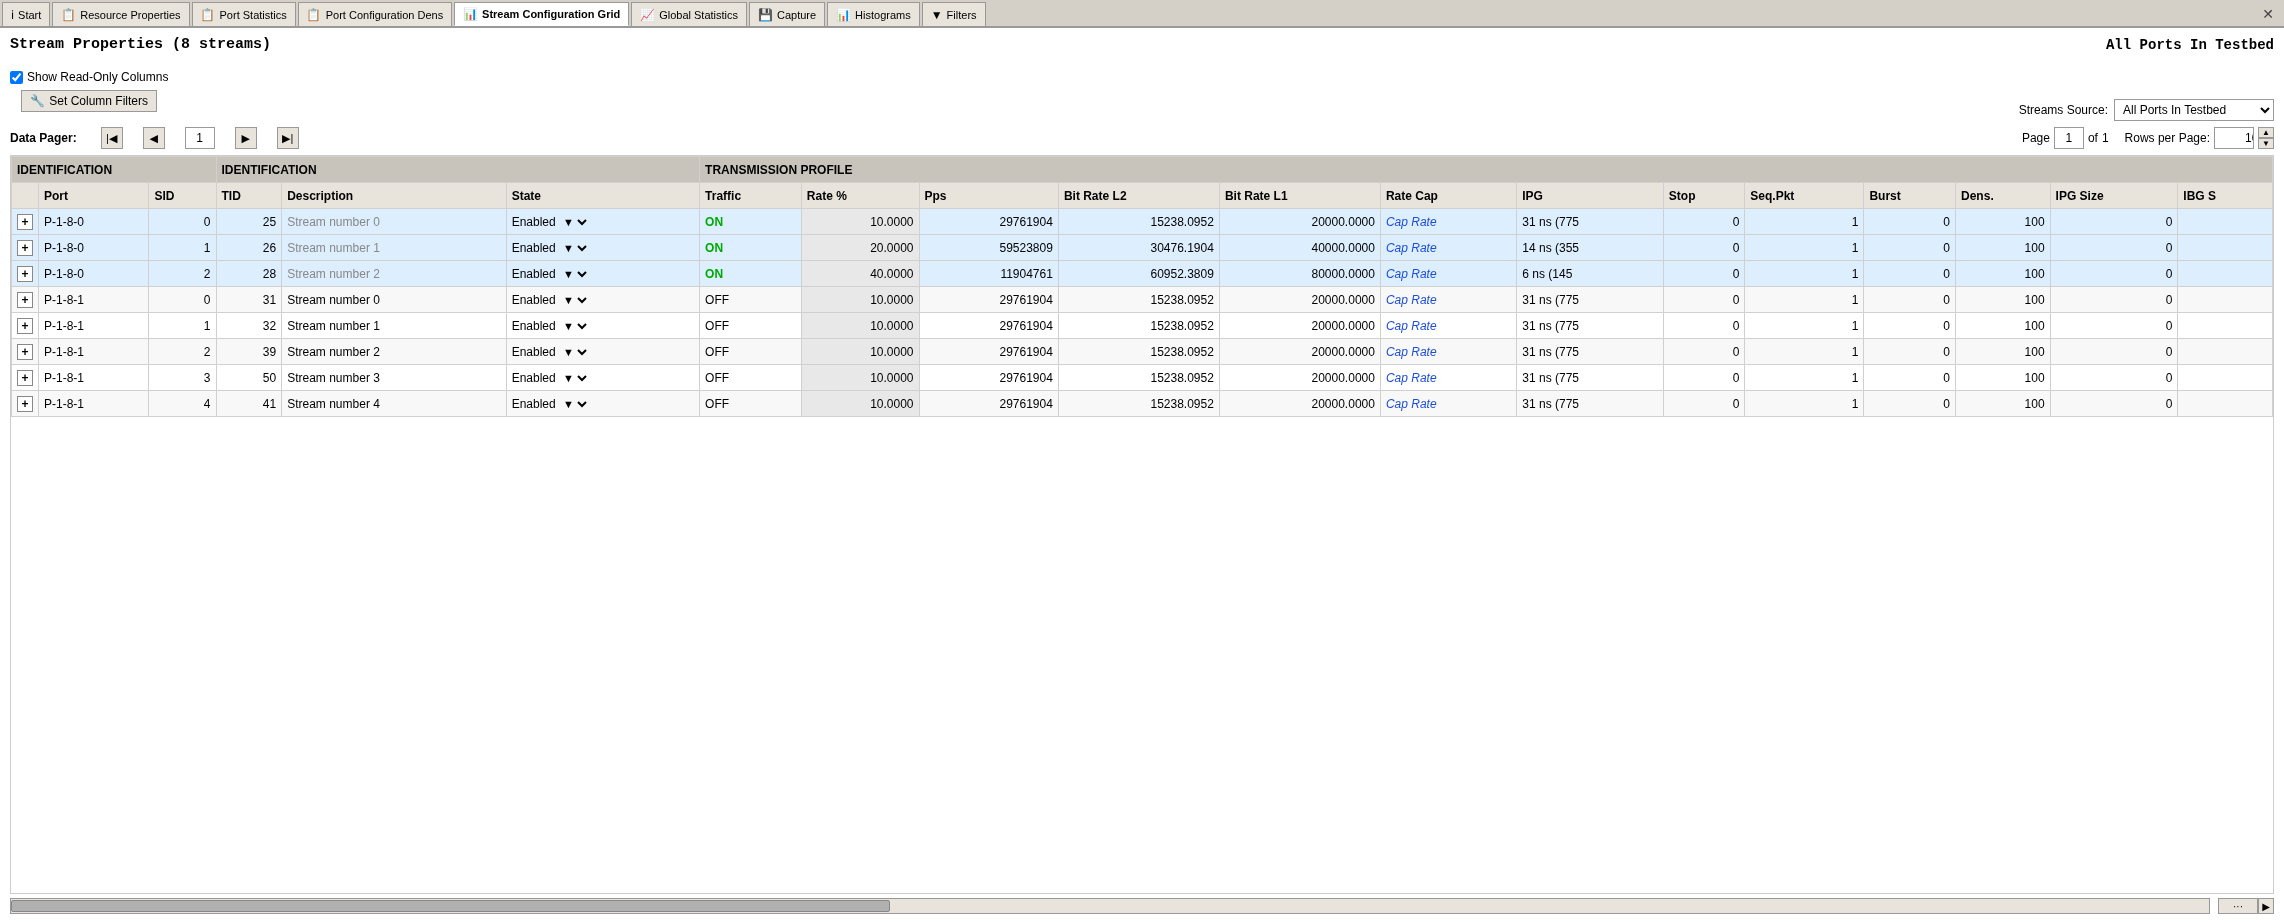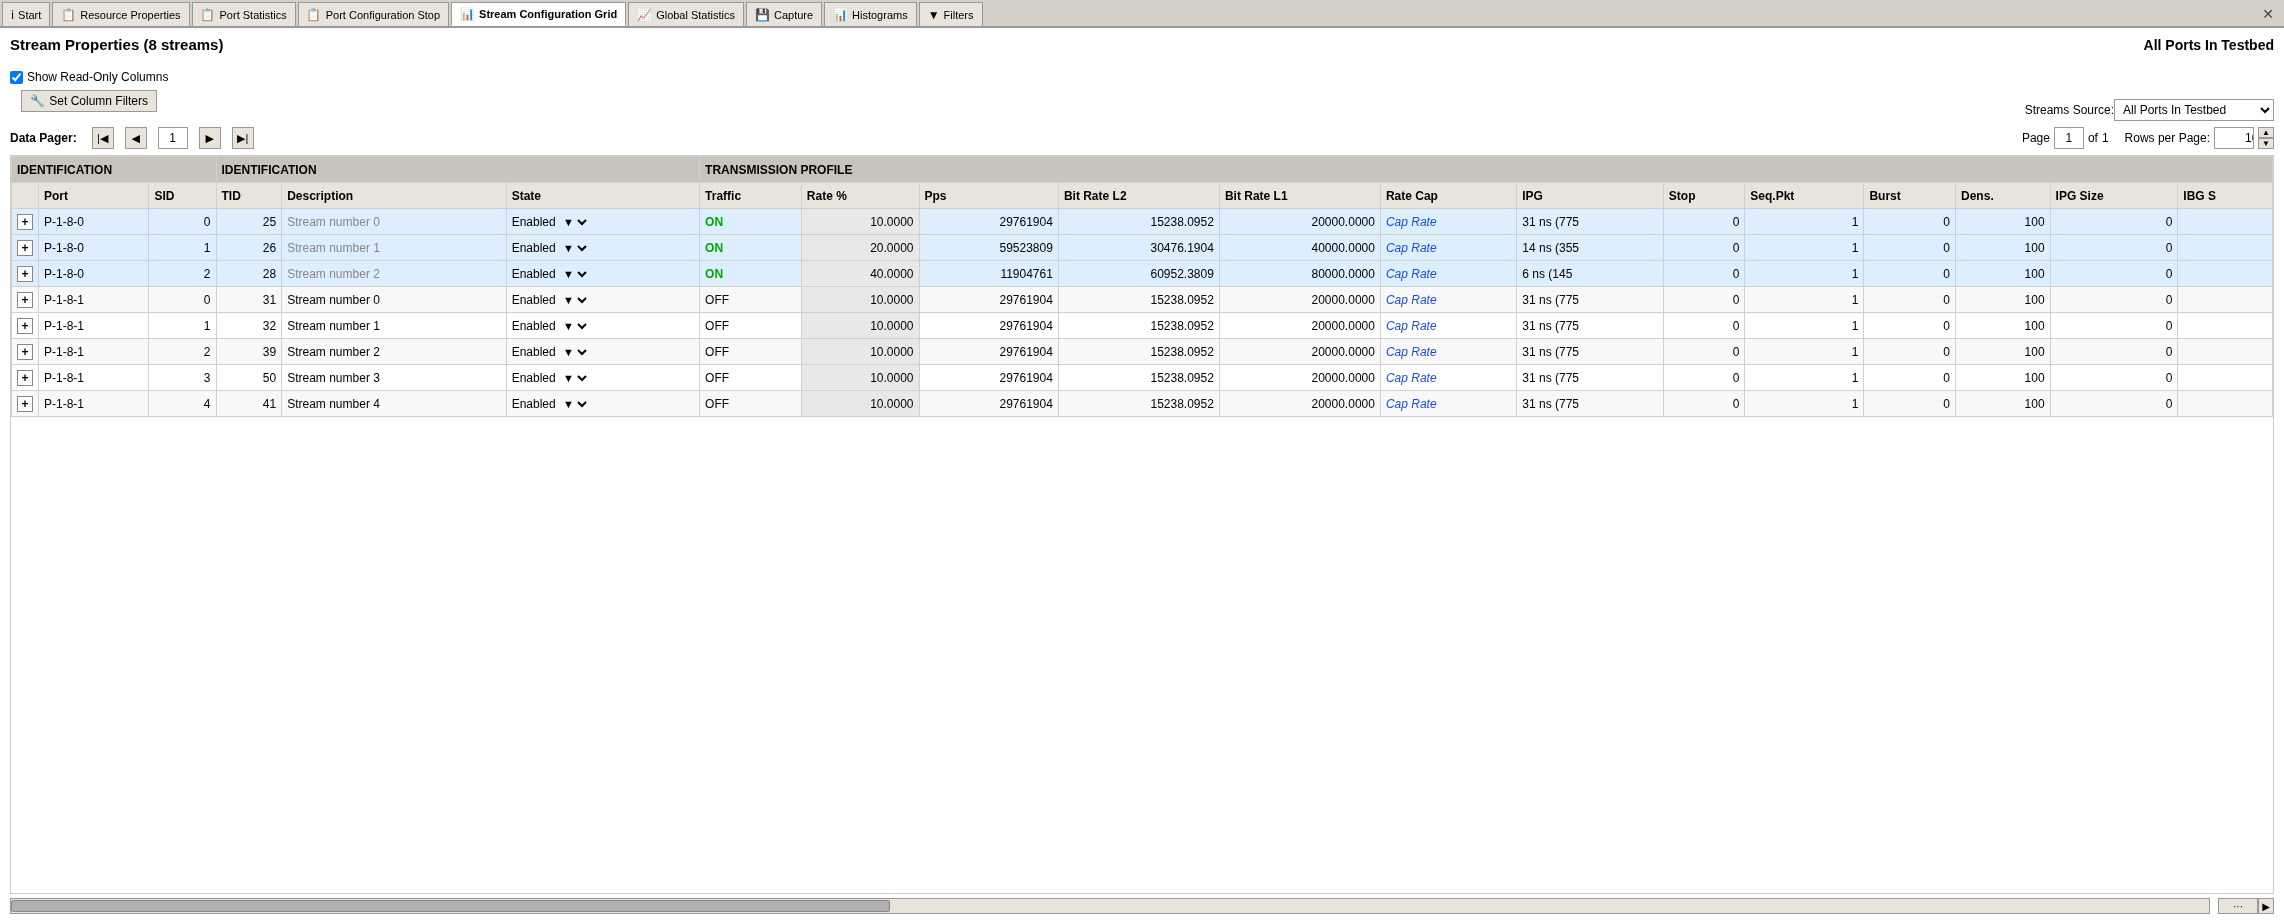--- a/index.html
+++ b/index.html
@@ -60,20 +60,21 @@
       display: flex;
       flex-direction: column;
     }
 
     
     .header-row {
       display: flex;
       justify-content: space-between;
       align-items: center;
       margin-bottom: 8px;
+      font-family: Liberation Mono, monospace;
     }
     .page-title {
       font-size: 15px;
       font-weight: bold;
     }
     .all-ports-label {
       font-size: 14px;
       font-weight: bold;
     }
 
@@ -86,20 +87,21 @@
     }
     .toolbar-left {
       display: flex;
       align-items: center;
       gap: 6px;
       flex-direction: column;
     }
     .toolbar-right {
       display: flex;
       align-items: center;
+      gap: 6px;
       margin-top: 38px;
     }
     .checkbox-label {
       display: flex;
       align-items: center;
       gap: 4px;
       font-size: 12px;
     }
     .btn {
       display: flex;
@@ -125,21 +127,21 @@
     
     .data-pager {
       display: flex;
       align-items: center;
       margin-bottom: 6px;
       justify-content: space-between;
     }
     .pager-left {
       display: flex;
       align-items: center;
-      gap: 11px;
+      gap: 20px;
     }
     .pager-right {
       display: flex;
       align-items: center;
       gap: 4px;
     }
     .pager-label {
       font-weight: bold;
       font-size: 12px;
       margin-right: 4px;
@@ -323,21 +325,21 @@
   <div class="tab">
     <span class="tab-icon">📋</span>
     <span>Resource Properties</span>
   </div>
   <div class="tab">
     <span class="tab-icon">📋</span>
     <span>Port Statistics</span>
   </div>
   <div class="tab">
     <span class="tab-icon">📋</span>
-    <span>Port Configuration Stop</span>
+    <span>Port Configuration Dens</span>
   </div>
   <div class="tab active">
     <span class="tab-icon">📊</span>
     <span>Stream Configuration Grid</span>
   </div>
   <div class="tab">
     <span class="tab-icon">📈</span>
     <span>Global Statistics</span>
   </div>
   <div class="tab">

